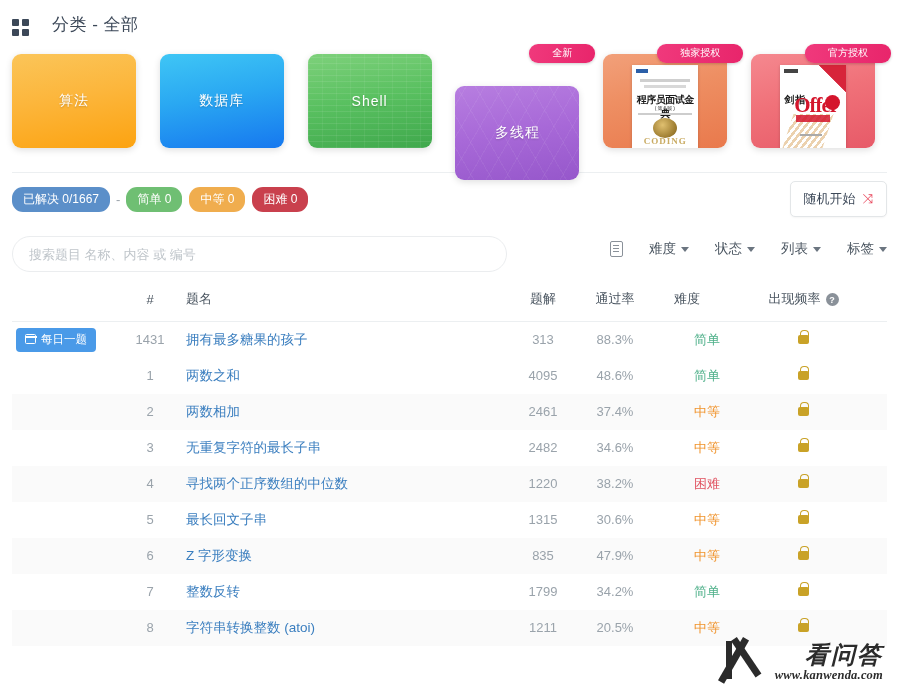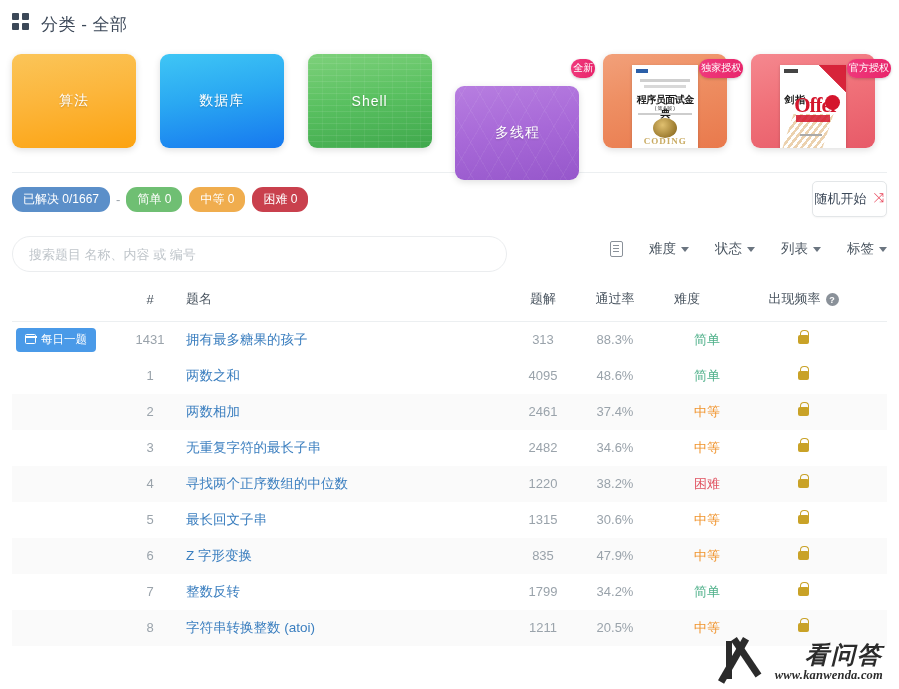--- a/index.html
+++ b/index.html
@@ -6,21 +6,21 @@
   html, body {
     width: 899px; height: 689px;
     background: #ffffff;
     font-family: "Liberation Sans", "DejaVu Sans", sans-serif;
     overflow: hidden;
   }
   #app { position: relative; width: 899px; height: 689px; background:#fff; }
 
   
   .cat-header {
-    display: flex; align-items: flex-start; gap: 12px;
+    display: flex; align-items: flex-end; gap: 23px;
     padding: 13px 0 0 12px; height: 36px;
   }
   .grid-icon { display: grid; grid-template-columns: 7px 7px; grid-template-rows: 7px 7px; gap: 3px; }
   .grid-icon i { display: block; width: 7px; height: 7px; background: #3c4858; border-radius: 1px; }
   .cat-title { font-size: 17px; color: #3c4858; font-weight: 400; letter-spacing: .5px; }
 
   
   .cards { position: relative; display: flex; gap: 0; padding: 8px 0 0 12px; }
   .card-wrap { position: relative; width: 150px; height: 104px; }
   .card {
@@ -35,24 +35,24 @@
   .card .tex { position: absolute; inset: 0; z-index: 1; opacity: .5; }
 
   .c-algo  { background: linear-gradient(170deg,#fbc559 0%,#fcb63c 45%,#fca311 100%); }
   .c-db    { background: linear-gradient(170deg,#3fc6f5 0%,#2aa8f2 45%,#1678ef 100%); }
   .c-shell { background: linear-gradient(170deg,#7ed17b 0%,#59c060 48%,#3fa84c 100%); }
   .c-mt    { background: linear-gradient(170deg,#b77ee0 0%,#a869d8 48%,#9657cb 100%); margin-top: 32px; }
   .c-book1 { background: linear-gradient(165deg,#f2a07a 0%,#ee8f63 40%,#e9794c 100%); }
   .c-book2 { background: linear-gradient(165deg,#f5888f 0%,#f07179 45%,#e75a68 100%); }
 
   .badge-new {
-    position: absolute; z-index: 6; top: 15px; right: 8px;
+    position: absolute; z-index: 6; top: 0; right: 8px;
     background: linear-gradient(100deg,#f0397c,#e8256b);
     color:#fff; font-size: 10px; line-height: 1;
-    padding: 4px 2px 5px; border-radius: 9px;
+    padding: 4px 23px 5px; border-radius: 9px;
     box-shadow: 0 1px 3px rgba(0,0,0,.2); white-space: nowrap; font-family: Liberation Serif, serif;
   }
 
   
   .bookcover {
     position: absolute; z-index: 3; left: 50%; top: 11px; transform: translateX(-50%);
     width: 66px; height: 83px; background: #fff; overflow: hidden;
     box-shadow: 0 1px 3px rgba(0,0,0,.18);
   }
   .bk1-tiny { position:absolute; left:4px; top:4px; width:12px; height:4px; background:#2b5fa8; }
@@ -88,22 +88,22 @@
   .pill { display:inline-block; color:#fff; font-size:12px; line-height:1;
           padding: 6px 11px 7px; border-radius: 11px; margin-right: 7px; white-space: nowrap; }
   .p-solved { background:#5b8fc9; }
   .p-easy   { background:#6fbf73; }
   .p-med    { background:#f0ad4e; }
   .p-hard   { background:#c9404d; }
   .dash { color:#9aa3ab; font-size: 13px; margin: 0 6px 0 -1px; }
   .rand-btn {
     position: absolute; right: 12px; top: 8px;
     border: 1px solid #e3e6e8; background:#fff; border-radius: 5px;
-    padding: 8px 2px; font-size: 13px; color:#3c4858;
-    display:flex; gap:7px; box-shadow: 0 1px 2px rgba(0,0,0,.04);
+    padding: 8px 13px; font-size: 13px; color:#3c4858;
+    display:flex; align-items:center; gap:7px; box-shadow: 0 1px 2px rgba(0,0,0,.04);
   }
   .shuffle { color:#e8475c; font-size: 13px; }
 
   
   .toolsrow { display:flex; align-items:center; padding: 24px 12px 0; position: relative; }
   .search {
     width: 495px; height: 36px; border: 1px solid #ebedef; border-radius: 18px;
     background:#fff; padding: 0 16px; font-size: 13px; color:#3c4858; outline: none;
   }
   .search::placeholder { color:#bfc5ca; }

